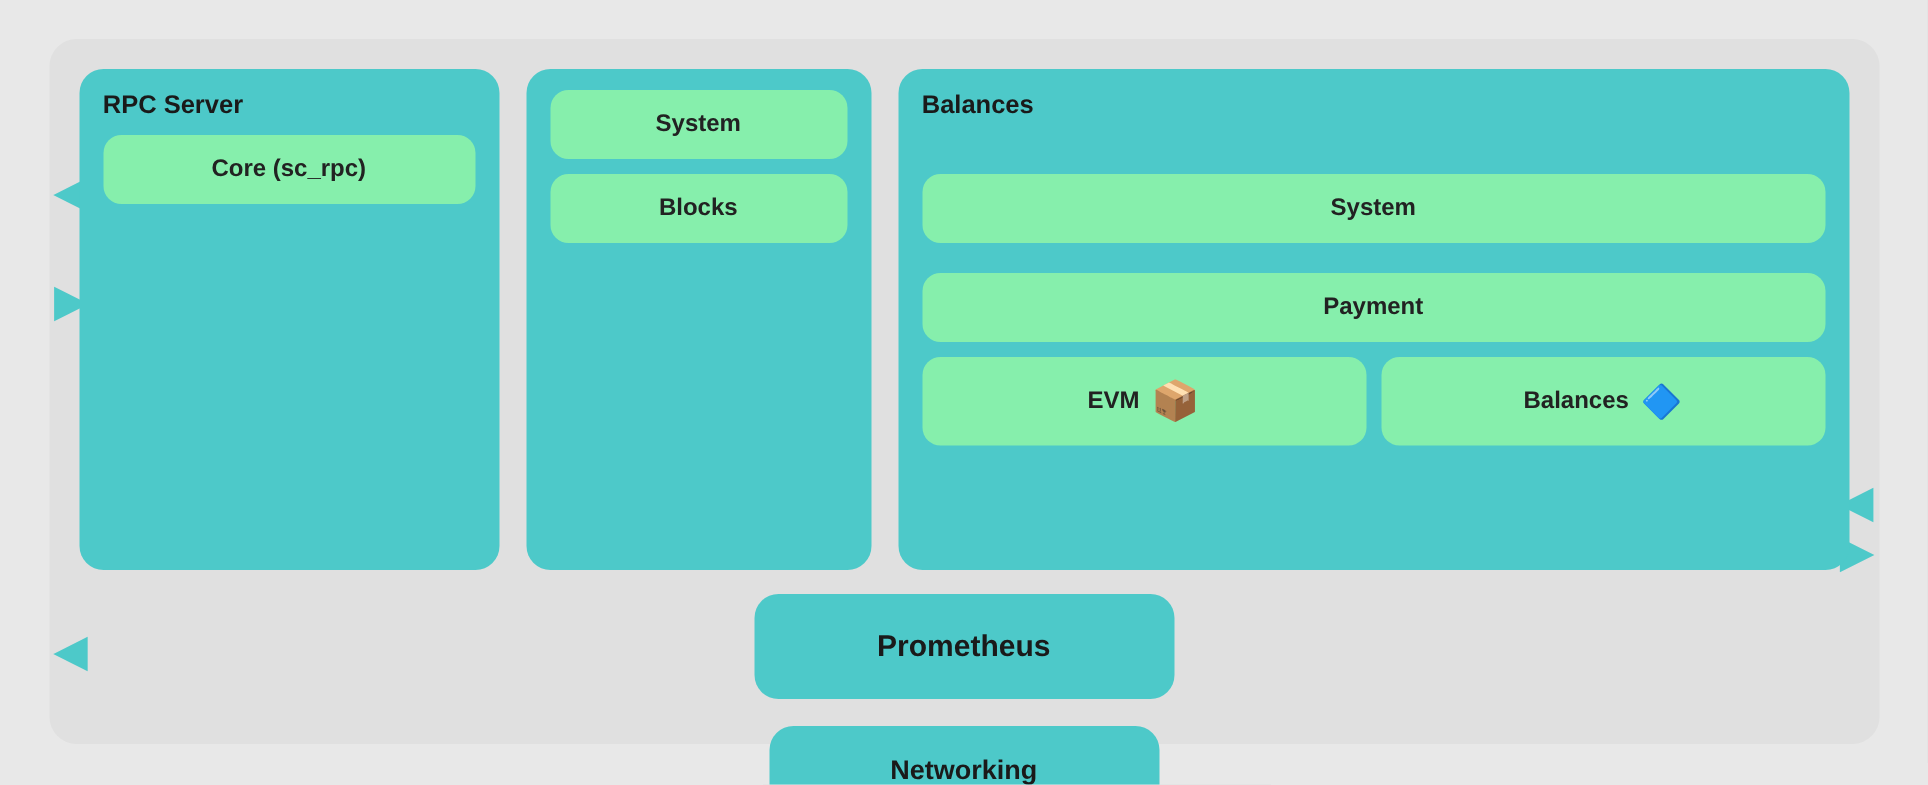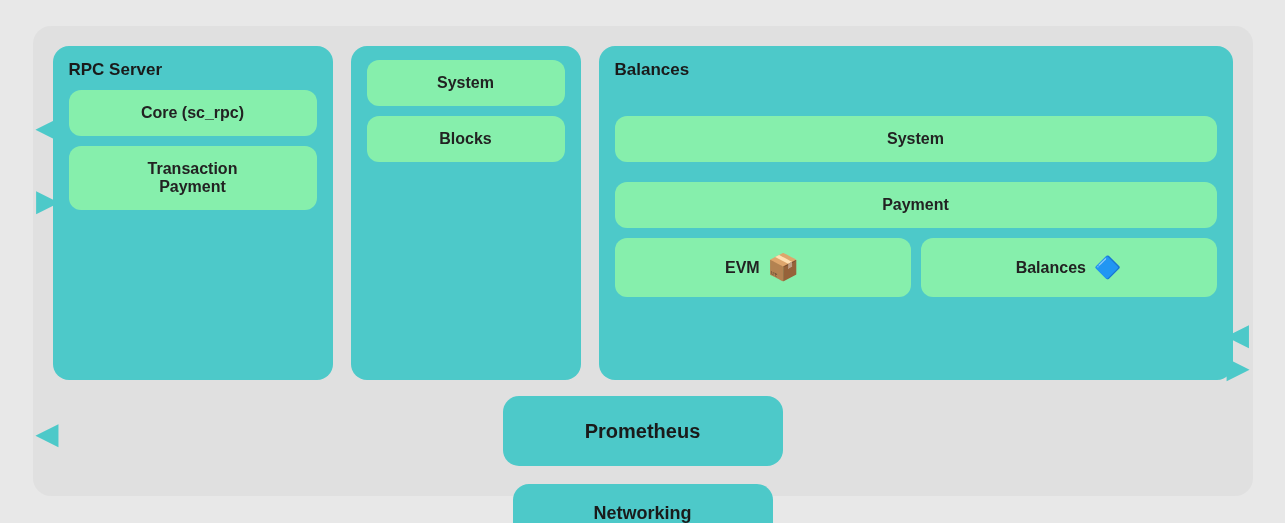--- a/index.html
+++ b/index.html
@@ -217,23 +217,20 @@
     <span class="arrow-text">▶</span>
   </div>
 
   <div class="top-row">
 
     <div class="teal-box rpc-server">
       <div class="box-label">RPC Server</div>
       <div class="white-box">
         <span>Core (sc_rpc)</span>
       </div>
-      <div class="white-box">
-        <span>Transaction<br>Payment</span>
-      </div>
     </div>
 
     <div class="teal-box storage">
       <div class="white-box">
         <span>System</span>
       </div>
       <div class="white-box">
         <span>Blocks</span>
       </div>
     </div>

